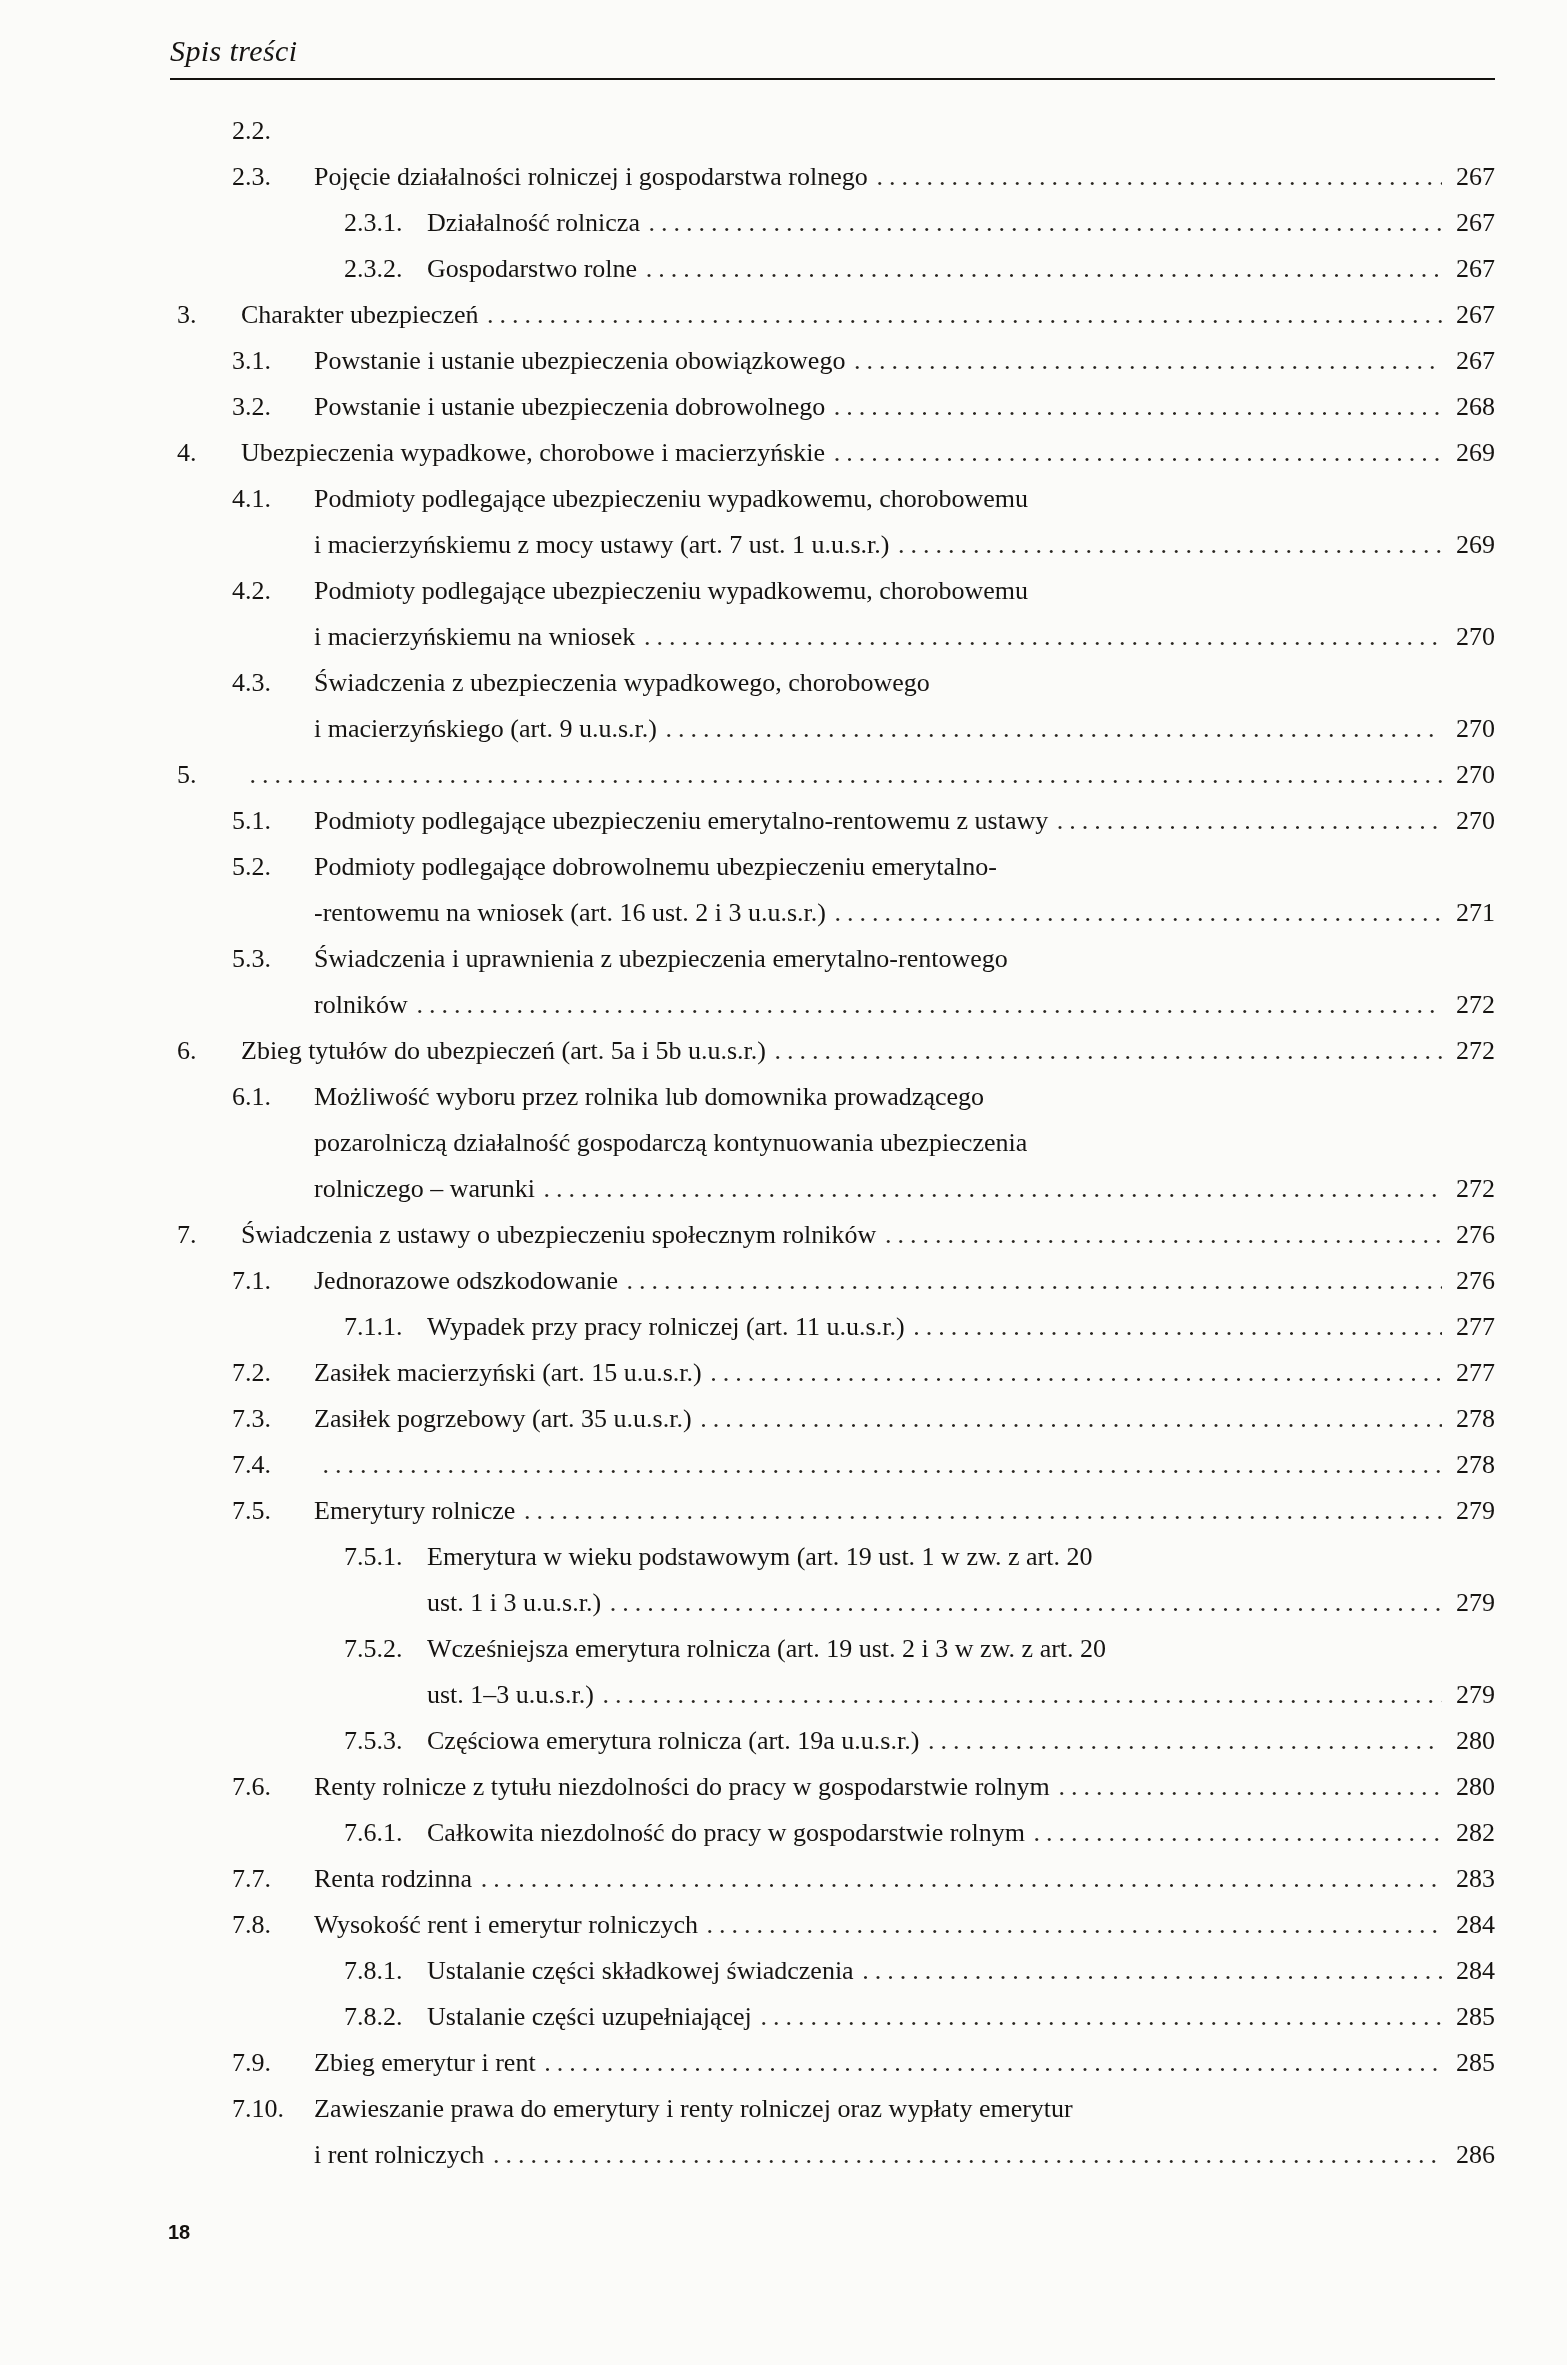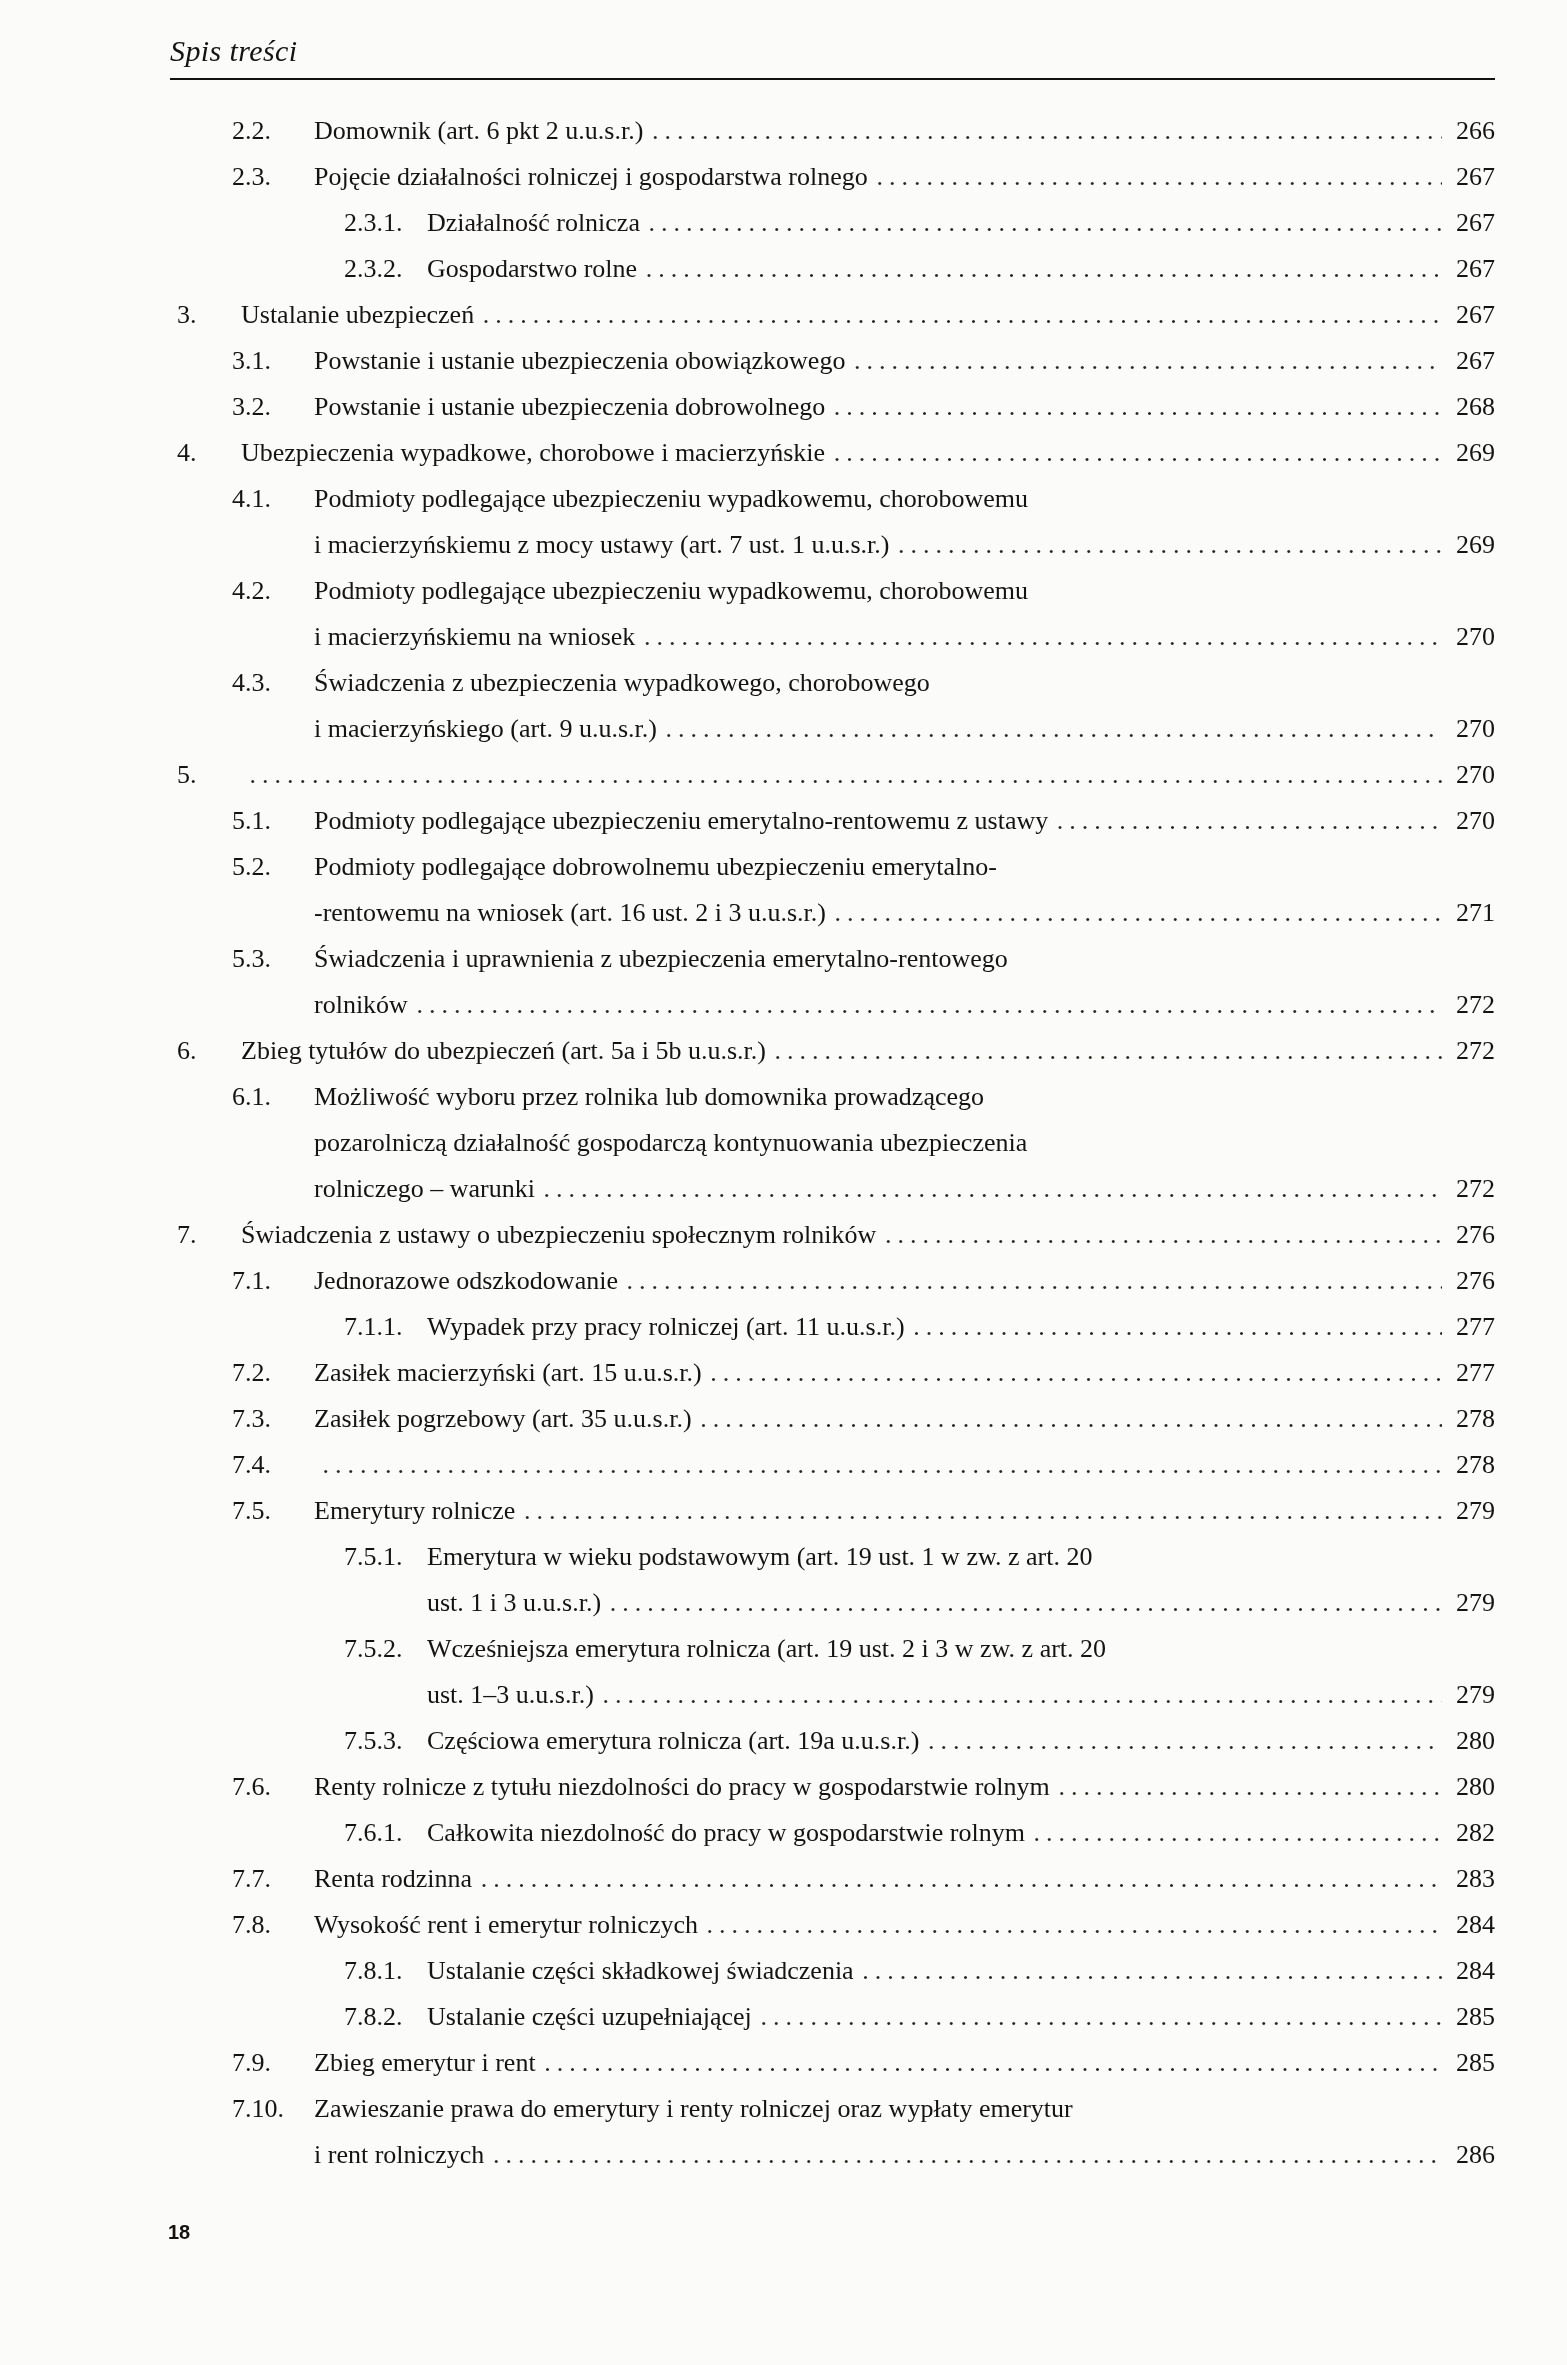--- a/index.html
+++ b/index.html
@@ -75,27 +75,20 @@
 <body>
 
 <div class="page-header">
   <span class="header-title">Spis treści</span>
   <div class="header-rule"></div>
 </div>
 
 <div class="toc" id="toc">
     <div class="entry level2">
       <span class="num">2.2.</span>
-      <div class="content">
-        <div class="line last">
-          <span class="txt">Domownik (art. 6 pkt 2 u.u.s.r.)</span>
-          <span class="dots"></span>
-          <span class="pagenum">266</span>
-        </div>
-      </div>
     </div>
     <div class="entry level2">
       <span class="num">2.3.</span>
       <div class="content">
         <div class="line last">
           <span class="txt">Pojęcie działalności rolniczej i gospodarstwa rolnego</span>
           <span class="dots"></span>
           <span class="pagenum">267</span>
         </div>
       </div>
@@ -117,21 +110,21 @@
           <span class="txt">Gospodarstwo rolne</span>
           <span class="dots"></span>
           <span class="pagenum">267</span>
         </div>
       </div>
     </div>
     <div class="entry level1">
       <span class="num">3.</span>
       <div class="content">
         <div class="line last">
-          <span class="txt">Ustalanie ubezpieczeń</span>
+          <span class="txt">Charakter ubezpieczeń</span>
           <span class="dots"></span>
           <span class="pagenum">267</span>
         </div>
       </div>
     </div>
     <div class="entry level2">
       <span class="num">3.1.</span>
       <div class="content">
         <div class="line last">
           <span class="txt">Powstanie i ustanie ubezpieczenia obowiązkowego</span>

